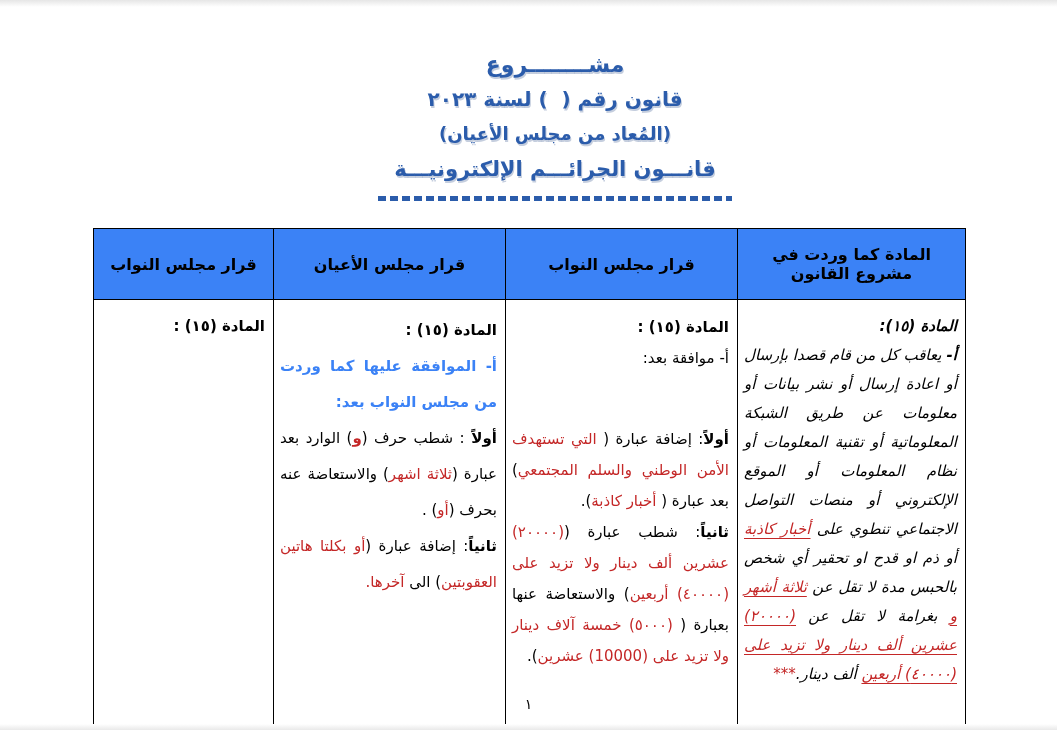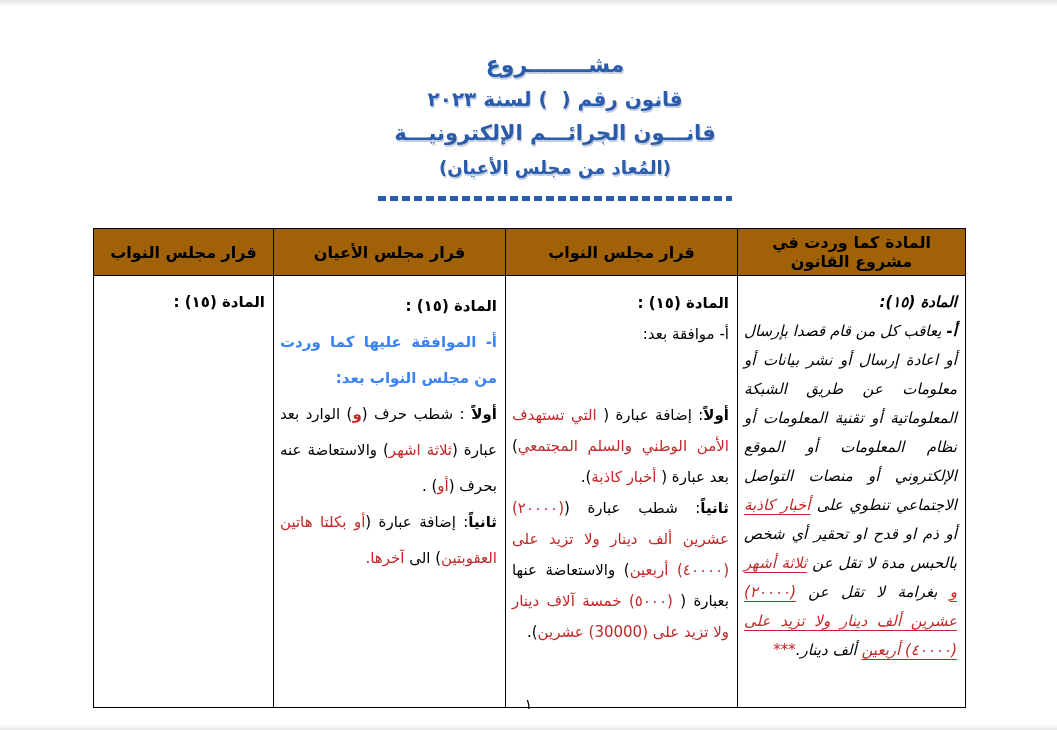--- a/index.html
+++ b/index.html
@@ -33,23 +33,23 @@
   
   table.law-table{
     position:absolute;top:228px;left:93px;width:872px;
     border-collapse:collapse;table-layout:fixed;
     direction:rtl;
   }
   table.law-table th,table.law-table td{
     border:1.5px solid #000;
   }
   table.law-table th{
-    background:#a16207;height:34px;
+    background:#3b82f6;height:34px;
     font-size:16px;font-weight:700;text-align:center;vertical-align:middle;
-    padding:4px 4px;
+    padding:16px 4px;
   }
   table.law-table td{
     height:413px;vertical-align:top;
     font-size:15px;
     padding:12px 8px 6px 6px;
     text-align:justify;
   }
   td.cell-original{line-height:29px;font-style:italic;}
   td.cell-nuwab1{line-height:31px;}
   td.cell-ayan{line-height:36px;}
@@ -70,22 +70,22 @@
   }
 </style>
 </head>
 <body>
 
 <div class="edge-top"></div>
 
 <div class="title-block">
   <p class="title-line t1">مشــــــــروع</p>
   <p class="title-line t2">قانون رقم (&nbsp;&nbsp;) لسنة ٢٠٢٣</p>
+  <p class="title-line t4">(المُعاد من مجلس الأعيان)</p>
   <p class="title-line t3">قانـــون الجرائـــم الإلكترونيـــة</p>
-  <p class="title-line t4">(المُعاد من مجلس الأعيان)</p>
   <div class="dash-sep"></div>
 </div>
 
 <table class="law-table">
   <colgroup>
     <col style="width:228px">
     <col style="width:232px">
     <col style="width:232px">
     <col style="width:180px">
   </colgroup>
@@ -100,21 +100,21 @@
   <tbody>
     <tr>
       <td class="cell-original">
           <p><span class="sb">المادة (١٥):</span></p>
           <p><span class="sb">أ- </span><span>يعاقب كل من قام قصدا بإرسال أو اعادة إرسال أو نشر بيانات أو معلومات عن طريق الشبكة المعلوماتية أو تقنية المعلومات أو نظام المعلومات أو الموقع الإلكتروني أو منصات التواصل الاجتماعي تنطوي على </span><span class="su c-red">أخبار كاذبة</span><span> أو ذم او قدح او تحقير أي شخص بالحبس مدة لا تقل عن </span><span class="su c-red">ثلاثة أشهر</span><span> </span><span class="su c-red">و</span><span> بغرامة لا تقل عن </span><span class="su c-red">(٢٠٠٠٠) عشرين ألف دينار ولا تزيد على (٤٠٠٠٠) أربعين</span><span> ألف دينار.</span><span class="c-red">***</span></p>
         </td>
       <td class="cell-nuwab1">
           <p><span class="sb">المادة (١٥) :</span></p>
           <p><span>أ- موافقة بعد:</span></p>
           <p class="gap"><span class="sb">أولاً</span><span>: إضافة عبارة ( </span><span class="c-red">التي تستهدف الأمن الوطني والسلم المجتمعي</span><span>) بعد عبارة ( </span><span class="c-red">أخبار كاذبة</span><span>).</span></p>
-          <p><span class="sb">ثانياً</span><span>: شطب عبارة (</span><span class="c-red">(٢٠٠٠٠) عشرين ألف دينار ولا تزيد على (٤٠٠٠٠) أربعين</span><span>) والاستعاضة عنها بعبارة ( </span><span class="c-red">(٥٠٠٠) خمسة آلاف دينار ولا تزيد على (30000) عشرين</span><span>).</span></p>
+          <p><span class="sb">ثانياً</span><span>: شطب عبارة (</span><span class="c-red">(٢٠٠٠٠) عشرين ألف دينار ولا تزيد على (٤٠٠٠٠) أربعين</span><span>) والاستعاضة عنها بعبارة ( </span><span class="c-red">(٥٠٠٠) خمسة آلاف دينار ولا تزيد على (10000) عشرين</span><span>).</span></p>
         </td>
       <td class="cell-ayan">
           <p><span class="sb">المادة (١٥) :</span></p>
           <p><span class="sb c-blue">أ- الموافقة عليها كما وردت من مجلس النواب بعد:</span></p>
           <p><span class="sb">أولاً </span><span>: شطب حرف (</span><span class="sb c-red">و</span><span>) الوارد بعد عبارة (</span><span class="c-red">ثلاثة اشهر</span><span>) والاستعاضة عنه بحرف (</span><span class="c-red">أو</span><span>) .</span></p>
           <p><span class="sb">ثانياً</span><span>: إضافة عبارة (</span><span class="c-red">أو بكلتا هاتين العقوبتين</span><span>) الى </span><span class="c-red">آخرها.</span></p>
         </td>
       <td class="cell-nuwab2">
           <p><span class="sb">المادة (١٥) :</span></p>
         </td>

